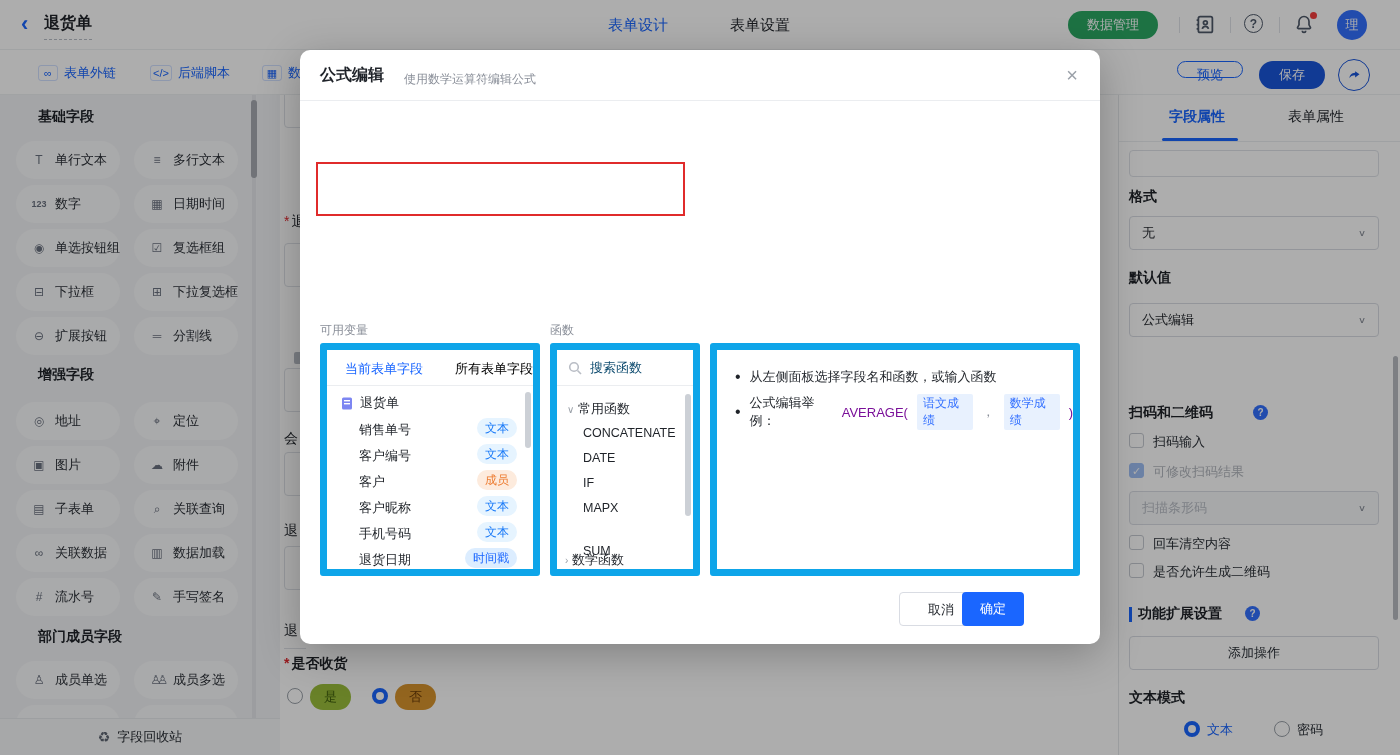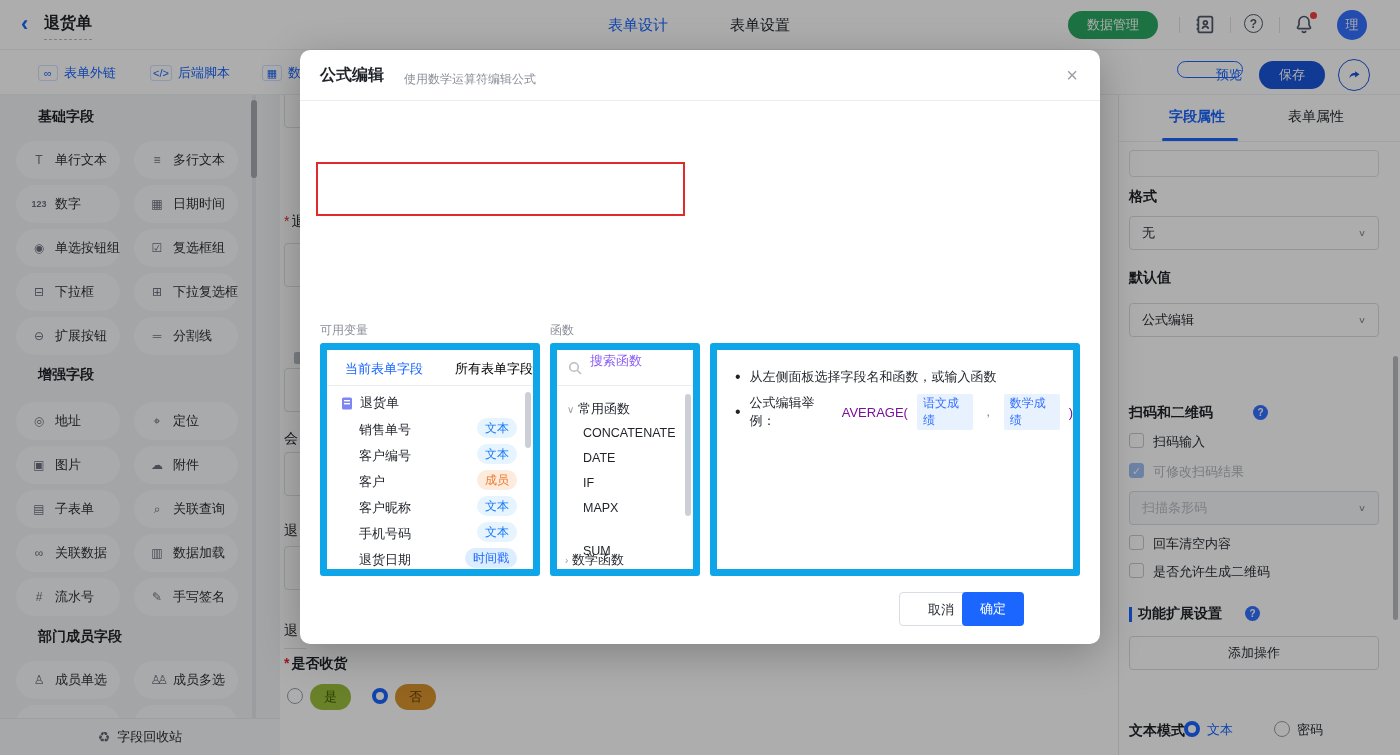--- a/index.html
+++ b/index.html
@@ -131,21 +131,21 @@
       <span>表单外链</span>
     </div>
     <div class="abs bluelink" style="left:150px;top:14px;">
       <span class="lnkico">&lt;/&gt;</span>
       <span>后端脚本</span>
     </div>
     <div class="abs bluelink" style="left:262px;top:14px;">
       <span class="lnkico">▦</span>
       <span>数据权限</span>
     </div>
-    <div class="abs pillbtn outlineblue" style="left:1177px;top:11px;width:66px;height:17px;text-align:right;">预览</div>
+    <div class="abs pillbtn outlineblue" style="left:1177px;top:11px;width:66px;height:17px;">预览</div>
     <div class="abs pillbtn solidblue" style="left:1259px;top:11px;width:66px;height:28px;">保存</div>
     <div class="abs sharecirc" style="left:1338px;top:9px;">
       <svg width="15" height="15" viewBox="0 0 24 24">
           <path d="M13 5l7 5-7 5v-3.5C8 11.5 5.5 13 4 16.5c.3-5 3-8.5 9-8.8V5z" fill="#1a56db"></path>
         </svg>
     </div>
   </div>
 
   <div class="abs" id="sidebar">
     <div class="abs sbtrack"></div>
@@ -305,21 +305,21 @@
     <span class="abs cbox" style="left:10px;top:440px;"></span>
     <span class="abs cblabel" style="left:34px;top:440px;">回车清空内容</span>
     <span class="abs cbox" style="left:10px;top:468px;"></span>
     <span class="abs cblabel" style="left:34px;top:468px;">是否允许生成二维码</span>
 
     <span class="abs bluebar" style="left:10px;top:512px;"></span>
     <span class="abs rplabel" style="left:19px;top:510px;">功能扩展设置</span>
     <span class="abs qicon" style="left:126px;top:511px;">?</span>
     <div class="abs rpbtn" style="left:10px;top:541px;">添加操作</div>
 
-    <span class="abs rplabel" style="left:10px;top:594px;margin-top:33px;">文本模式</span>
+    <span class="abs rplabel" style="left:10px;top:594px;">文本模式</span>
     <span class="abs radio-sel" style="left:65px;top:626px;"></span>
     <span class="abs" style="left:88px;top:626px;font-size:13px;color:#1a66ff;">文本</span>
     <span class="abs radio-un" style="left:155px;top:626px;"></span>
     <span class="abs" style="left:178px;top:626px;font-size:13px;color:#2a2f36;">密码</span>
 
     <div class="abs" style="left:274px;top:261px;width:5px;height:264px;background:#b8bbc1;border-radius:3px;"></div>
   </div>
 
   <div class="abs" id="overlay"></div>
 
@@ -361,21 +361,21 @@
       <div class="abs thumbv" style="right:2px;top:42px;height:56px;"></div>
     </div>
 
     <span class="abs boxlabel" style="left:250px;top:272px;">函数</span>
     <div class="abs mbox" style="left:250px;top:293px;width:150px;height:233px;overflow:hidden;">
       <div class="abs" style="left:0;top:0;width:148px;height:36px;border-bottom:1px solid #ebedf0;">
         <svg class="abs" style="left:11px;top:11px;" width="14" height="14" viewBox="0 0 14 14">
             <circle cx="6" cy="6" r="4.3" fill="none" stroke="#b9bdc5" stroke-width="1.6"></circle>
             <line x1="9.5" y1="9.5" x2="13" y2="13" stroke="#b9bdc5" stroke-width="1.6"></line>
           </svg>
-        <span class="abs" style="left:33px;top:2px;font-size:13px;color:#8b5cf6;">搜索函数</span>
+        <span class="abs" style="left:33px;top:9px;font-size:13px;color:#0c4a6e;">搜索函数</span>
       </div>
       <div class="abs treerow" style="left:10px;top:50px;"><span class="treechev">∨</span> <span>常用函数</span></div>
       <span class="abs fnitem" style="left:26px;top:76px;">CONCATENATE</span>
       <span class="abs fnitem" style="left:26px;top:101px;">DATE</span>
       <span class="abs fnitem" style="left:26px;top:126px;">IF</span>
       <span class="abs fnitem" style="left:26px;top:151px;">MAPX</span>
       <span class="abs fnitem" style="left:26px;top:194px;">SUM</span>
       <div class="abs treerow" style="left:8px;top:201px;"><span class="treechev">›</span> <span>数学函数</span></div>
       <div class="abs treerow" style="left:10px;top:222px;"><span class="treechev">›</span> <span>文本函数</span></div>
       <div class="abs thumbv" style="right:2px;top:44px;height:122px;"></div>

